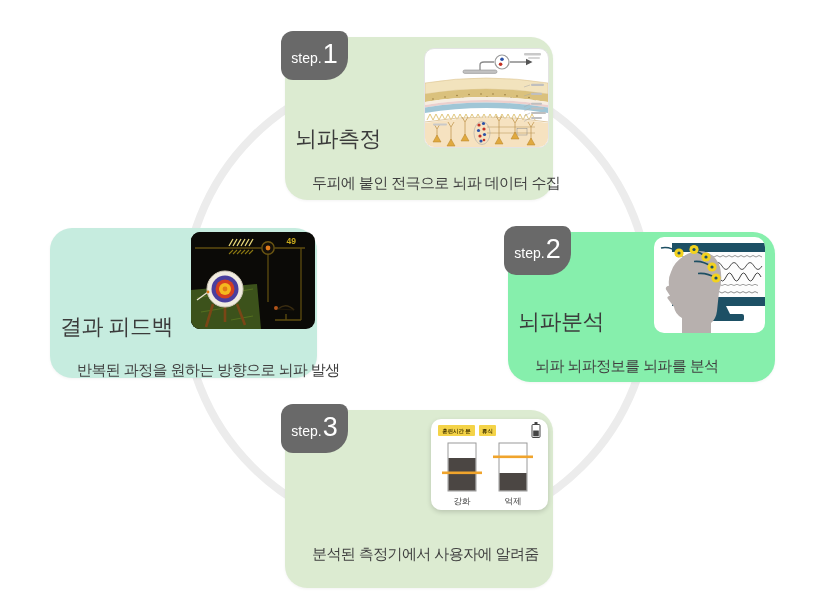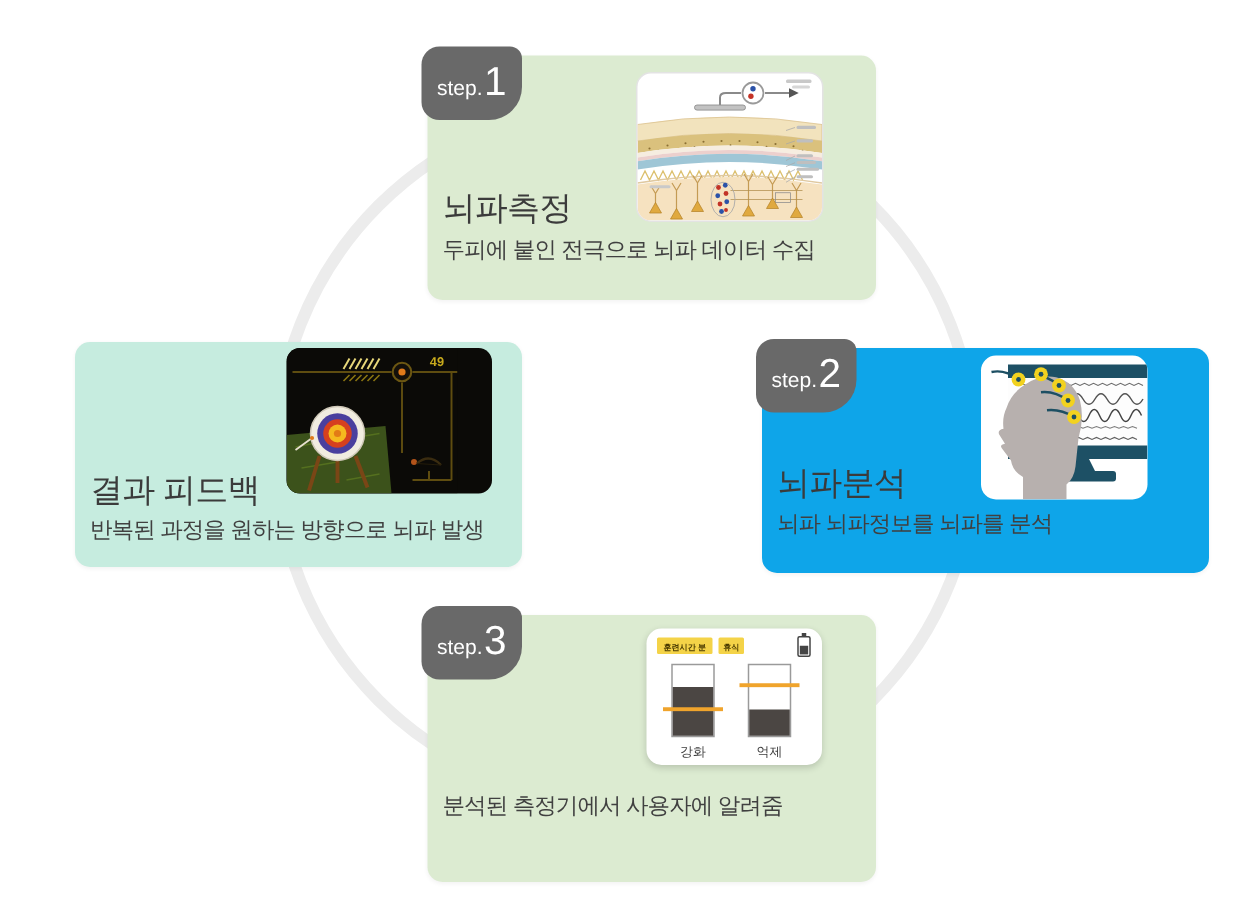--- a/index.html
+++ b/index.html
@@ -1,35 +1,35 @@
 <!DOCTYPE html>
 <html><head>
 <meta charset="utf-8">
 <style>
   html,body{margin:0;padding:0;background:#ffffff;}
   .stage{position:relative;width:833px;height:600px;background:#fff;overflow:hidden;
          font-family:"Liberation Sans",sans-serif;}
   .ring-svg{position:absolute;left:0;top:0;}
-  .card{position:absolute;border-radius:10px;box-shadow:0 1px 3px rgba(0,0,0,.05);padding-left:31px;}
+  .card{position:absolute;border-radius:22px;box-shadow:0 1px 3px rgba(0,0,0,.05);}
   .card1{left:285px;top:37px;width:268px;height:163px;}
   .card2{left:508px;top:232px;width:267px;height:150px;}
   .card3{left:285px;top:410px;width:268px;height:178px;}
   .card4{left:50px;top:228px;width:267px;height:150px;}
   .badge{position:absolute;left:-4px;top:-6px;width:67px;height:49px;background:#696969;
          border-radius:12px 8px 22px 12px;color:#fff;text-align:center;line-height:47px;}
   .badge .prefix{font-size:14px;}
   .badge .num{font-size:27px;font-weight:500;margin-left:1px;}
   .illus{position:absolute;overflow:hidden;background:#fff;}
   .card1 .illus{left:139px;top:11px;width:123px;height:98px;border-radius:10px;border:1px solid #e3e3e3;}
   .card2 .illus{left:146px;top:5px;width:111px;height:96px;border-radius:10px;}
   .card3 .illus{left:146px;top:9px;width:117px;height:91px;border-radius:10px;box-shadow:0 2px 5px rgba(0,0,0,.16);}
-  .card4 .illus{left:141px;top:4px;width:137px;height:97px;border-radius:9px;background:#0b0a07;}
+  .card4 .illus{left:141px;top:4px;width:124px;height:97px;border-radius:9px;background:#0b0a07;}
   .title{position:absolute;left:10px;margin:0;font-size:22px;font-weight:500;color:#3b3b3b;
          letter-spacing:-0.5px;white-space:nowrap;}
-  .desc{position:absolute;left:10px;margin:0;font-size:15px;font-weight:400;color:#404040;
+  .desc{position:absolute;left:10px;margin:17px;font-size:15px;font-weight:400;color:#404040;
         letter-spacing:-0.6px;white-space:nowrap;}
   .card1 .title{top:87px}  .card1 .desc{top:120px}
   .card2 .title{top:75px}  .card2 .desc{top:108px}
   .card3 .title{top:84px}  .card3 .desc{top:118px}
   .card4 .title{top:84px}  .card4 .desc{top:116px}
 </style>
 </head>
 <body>
 
 <div class="stage">
@@ -123,21 +123,21 @@
             <rect x="106" y="58.4" width="13" height="2" rx="1"></rect>
           <rect x="106" y="62.9" width="15" height="2" rx="1"></rect>
             <rect x="106" y="67.9" width="11" height="2" rx="1"></rect>
         </g>
       </svg>
     </div>
     <h2 class="title">뇌파측정</h2>
     <p class="desc">두피에 붙인 전극으로 뇌파 데이터 수집</p>
   </section>
 
-  <section class="card card2" style="background: #0ea5e9;">
+  <section class="card card2" style="background: #86efac;">
     <div class="badge"><span class="prefix">step.</span><span class="num">2</span></div>
     <div class="illus">
       <svg width="111" height="96" viewBox="0 0 111 96">
         <rect x="18" y="6" width="93" height="9" fill="#1d5065"></rect>
         <rect x="18" y="15" width="93" height="45" fill="#fdfdfd"></rect>
         <g fill="none">
           <path d="M24 20 l3 -1.5 l3 1.5 l3 -1.5 l3 1.5 l3 -1.5 l3 1.5 l3 -1.5 l3 1.5 l3 -1.5 l3 1.5 l3 -1.5 l3 1.5 l3 -1.5 l3 1.5 l3 -1.5 l3 1.5 l3 -1.5 l3 1.5 l3 -1.5 l3 1.5 l3 -1.5 l3 1.5 l3 -1.5 l3 1.5 l3 -1.5 l3 1.5 l3 -1.5 l3 1.5" stroke="#6a6a6a" stroke-width=".7"></path>
           <path d="M28 29 q4 -7 8 0 t8 0 t8 0 t8 0 t8 0 t8 0 t8 0 t8 0 t8 0 t8 0" stroke="#555" stroke-width="1"></path>
           <path d="M30 40 q3.5 -8 7 0 t7 0 t7 0 t7 0 t7 0 t7 0 t7 0 t7 0 t7 0 t7 0 t7 0" stroke="#444" stroke-width="1"></path>
           <path d="M26 48.5 l3 -1.2 l3 1.2 l3 -1.2 l3 1.2 l3 -1.2 l3 1.2 l3 -1.2 l3 1.2 l3 -1.2 l3 1.2 l3 -1.2 l3 1.2 l3 -1.2 l3 1.2 l3 -1.2 l3 1.2 l3 -1.2 l3 1.2 l3 -1.2 l3 1.2 l3 -1.2 l3 1.2 l3 -1.2 l3 1.2 l3 -1.2 l3 1.2" stroke="#7a7a7a" stroke-width=".7"></path>

